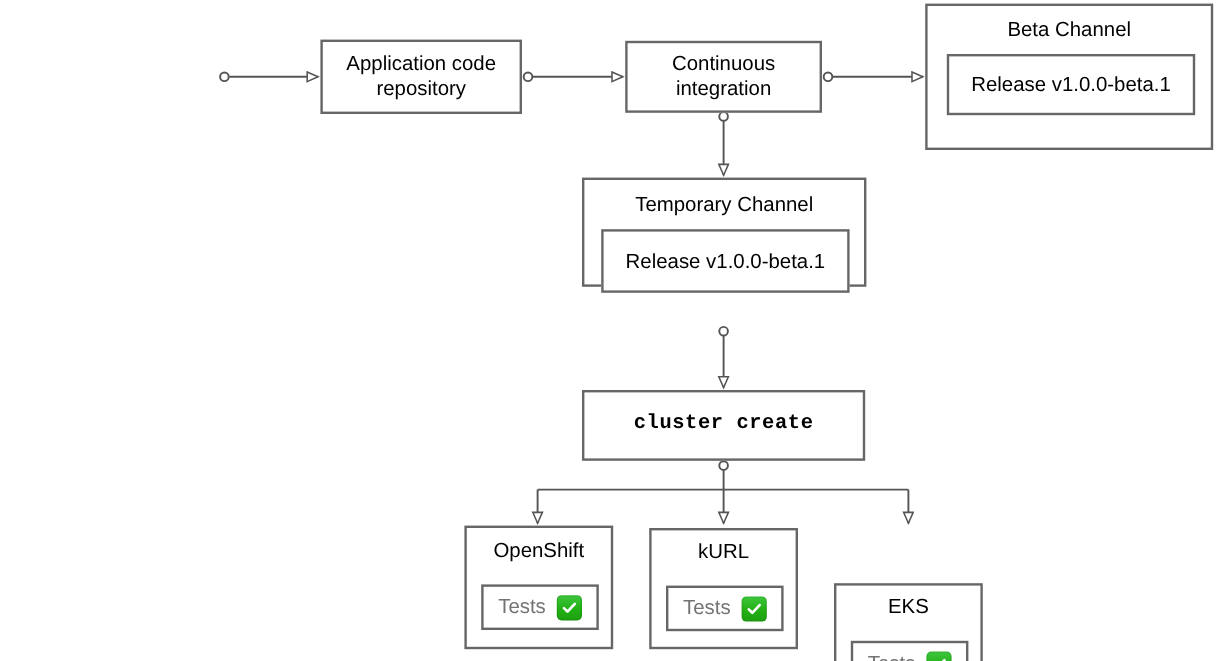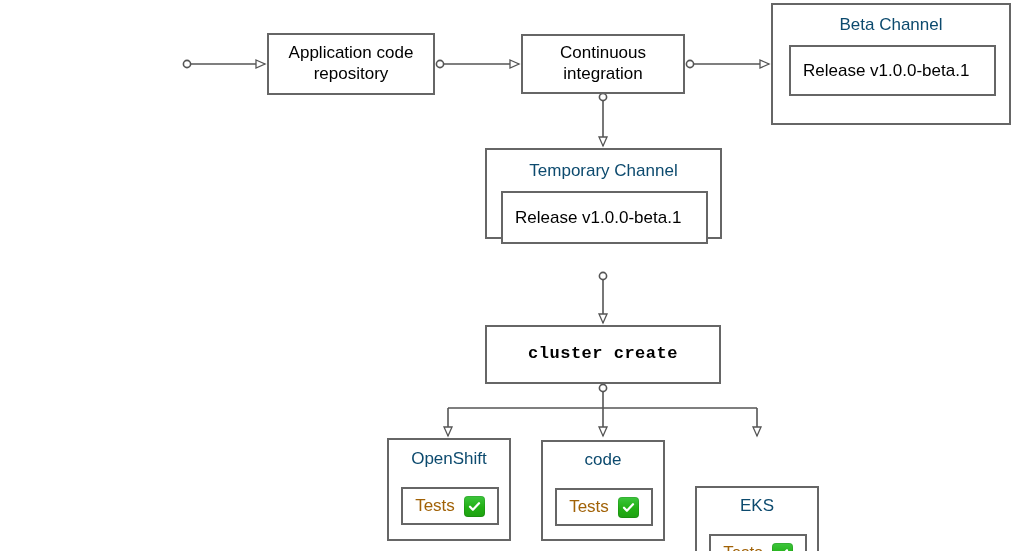--- a/index.html
+++ b/index.html
@@ -49,46 +49,45 @@
     box-sizing: border-box;
     border: 2px solid #666666;
     background: #ffffff;
   }
   .container-title {
     position: absolute;
     left: 0;
     right: 0;
     text-align: center;
     font-size: 17px;
-    color: #0c4a6e;
+    color: #000000;
     font-family: "Liberation Sans", sans-serif;
   }
   .inner-box {
     position: absolute;
     box-sizing: border-box;
     border: 2px solid #666666;
     background: #ffffff;
     display: flex;
     align-items: center;
     justify-content: center;
     font-size: 17px;
     color: #000000;
   }
   .inner-box.left {
-    justify-content: flex-start;
-    padding-left: 12px;
+    justify-content: center;
   }
   .tests-row {
     display: flex;
     align-items: center;
     gap: 9px;
   }
   .tests-label {
     font-size: 17px;
-    color: #a16207;
+    color: #737373;
   }
   .check-badge {
     width: 21px;
     height: 21px;
     border-radius: 4px;
     background: linear-gradient(180deg, #3ec63e 0%, #22b014 55%, #1ea011 100%);
     box-shadow: inset 0 0 0 1px rgba(0,0,0,0.10);
     display: inline-flex;
     align-items: center;
     justify-content: center;
@@ -184,21 +183,21 @@
         <span class="check-badge">
           <svg width="15" height="15" viewBox="0 0 16 16" aria-hidden="true">
             <path d="M3.2 8.3 L6.3 11.4 L12.8 4.5" fill="none" stroke="#ffffff" stroke-width="2.4" stroke-linecap="round" stroke-linejoin="round"></path>
           </svg>
         </span>
       </span>
     </div>
   </div>
 
   <div class="container-node" style="left:541px; top:440px; width:124px; height:101px;">
-    <div class="container-title" style="top:8px;">code</div>
+    <div class="container-title" style="top:8px;">kURL</div>
     <div class="inner-box" style="left:12px; top:46px; width:98px; height:38px;">
       <span class="tests-row">
         <span class="tests-label">Tests</span>
         <span class="check-badge">
           <svg width="15" height="15" viewBox="0 0 16 16" aria-hidden="true">
             <path d="M3.2 8.3 L6.3 11.4 L12.8 4.5" fill="none" stroke="#ffffff" stroke-width="2.4" stroke-linecap="round" stroke-linejoin="round"></path>
           </svg>
         </span>
       </span>
     </div>

